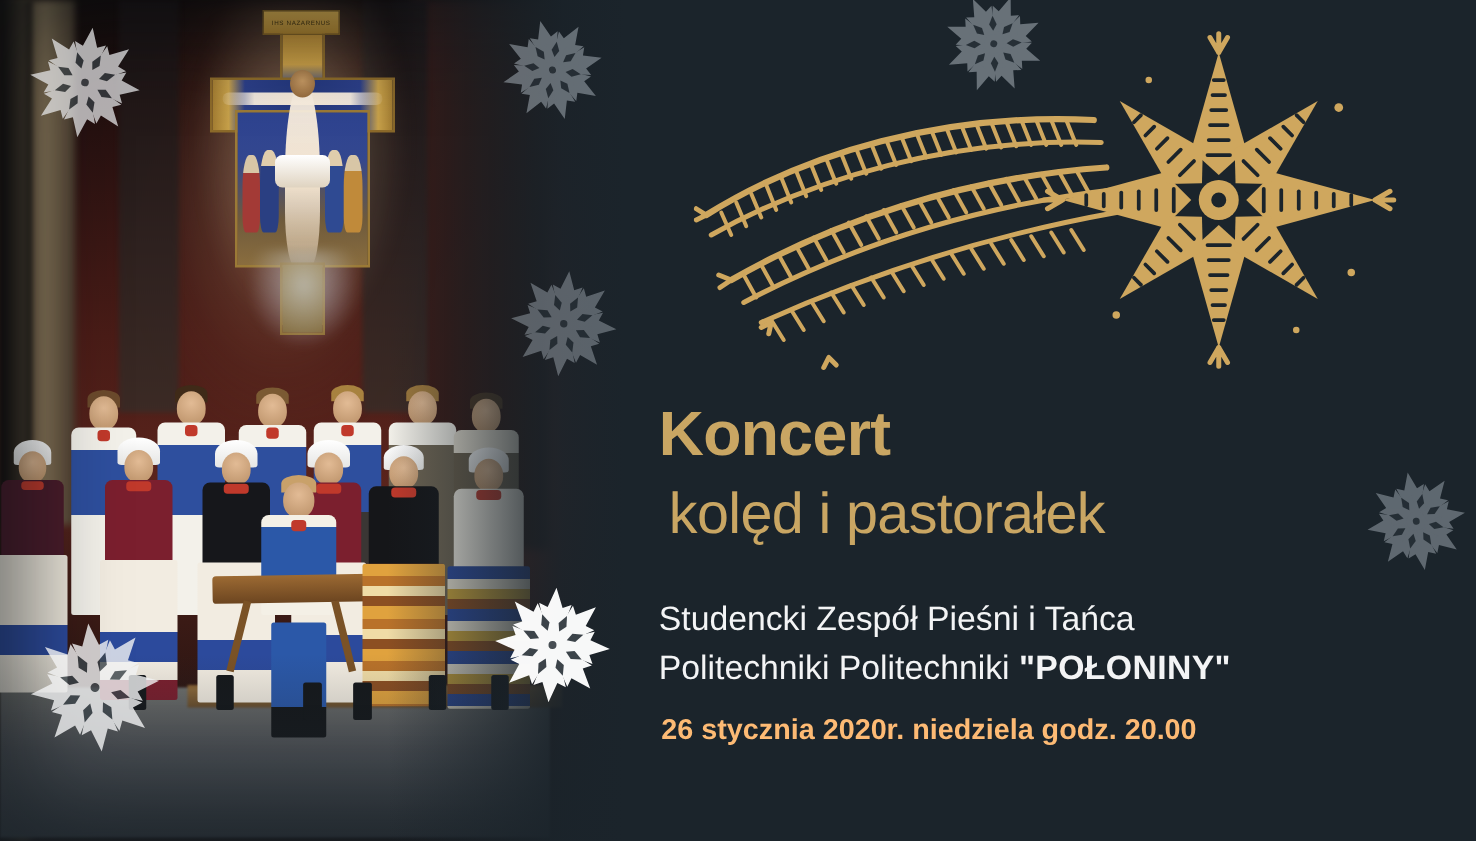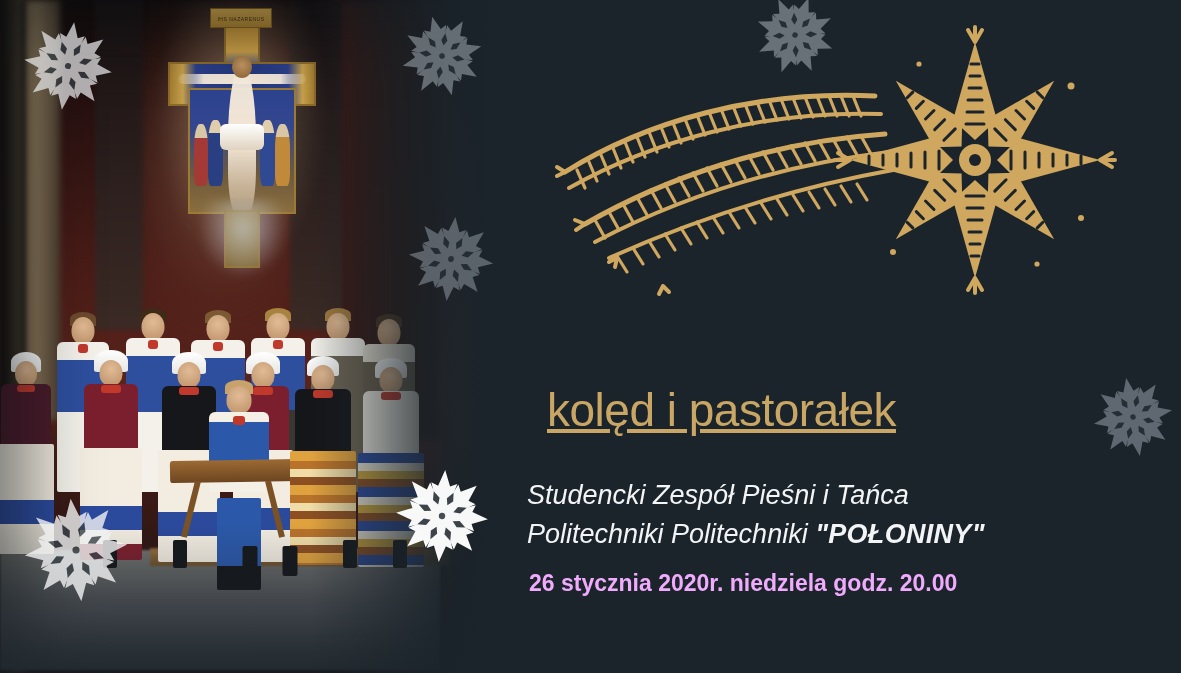--- a/index.html
+++ b/index.html
@@ -207,40 +207,38 @@
     font-weight:bold;
     letter-spacing:-0.5px;
     white-space:nowrap;
   }
   .t-koncert{
     top:322px; left:0;
     font-size:50px;
     line-height:1;
   }
   .t-koled{
-    top:387px; left:20px;
+    top:387px; left:8px;
     font-size:46px;
     font-weight:normal;
     line-height:1;
-    text-decoration:underline;
   }
   .ens{
     position:absolute;
     color:#f3f4f5;
     font-size:27px;
     white-space:nowrap;
     line-height:1;
-    font-style:italic;
   }
   .ens1{top:482px; left:0;}
   .ens2{top:521px; left:0;}
   .ens2 b{font-weight:bold; letter-spacing:.3px;}
   .det{
     position:absolute;
-    color:#f0abfc;
+    color:#fdba74;
     font-size:23px;
     font-weight:bold;
     white-space:nowrap;
     line-height:1;
   }
   .det1{top:572px; left:2px;}
   .det2{top:607px; left:2px;}
 
   
   .comet{
@@ -738,20 +736,21 @@
             <path d="M0,-26 L3.5,-18 L0,-12 L-3.5,-18 Z" transform="rotate(202.5)" fill="#1b242b" fill-opacity=".85"></path>
             <path d="M0,-26 L3.5,-18 L0,-12 L-3.5,-18 Z" transform="rotate(247.5)" fill="#1b242b" fill-opacity=".85"></path>
             <path d="M0,-26 L3.5,-18 L0,-12 L-3.5,-18 Z" transform="rotate(292.5)" fill="#1b242b" fill-opacity=".85"></path>
             <path d="M0,-26 L3.5,-18 L0,-12 L-3.5,-18 Z" transform="rotate(337.5)" fill="#1b242b" fill-opacity=".85"></path>
             <circle r="3.2" fill="#1b242b" fill-opacity=".8"></circle>
           </g>
         </svg></div>
     </div>
 
   <div class="content">
+    <div class="title-gold t-koncert">Koncert</div>
     <div class="title-gold t-koled">kolęd i pastorałek</div>
 
     <div class="ens ens1">Studencki Zespół Pieśni i Tańca</div>
     <div class="ens ens2"><span>Politechniki Politechniki </span><b>"POŁONINY"</b></div>
 
     <div class="det det1">26 stycznia 2020r. niedziela  godz. 20.00</div>
   </div>
 
 </div>
 

